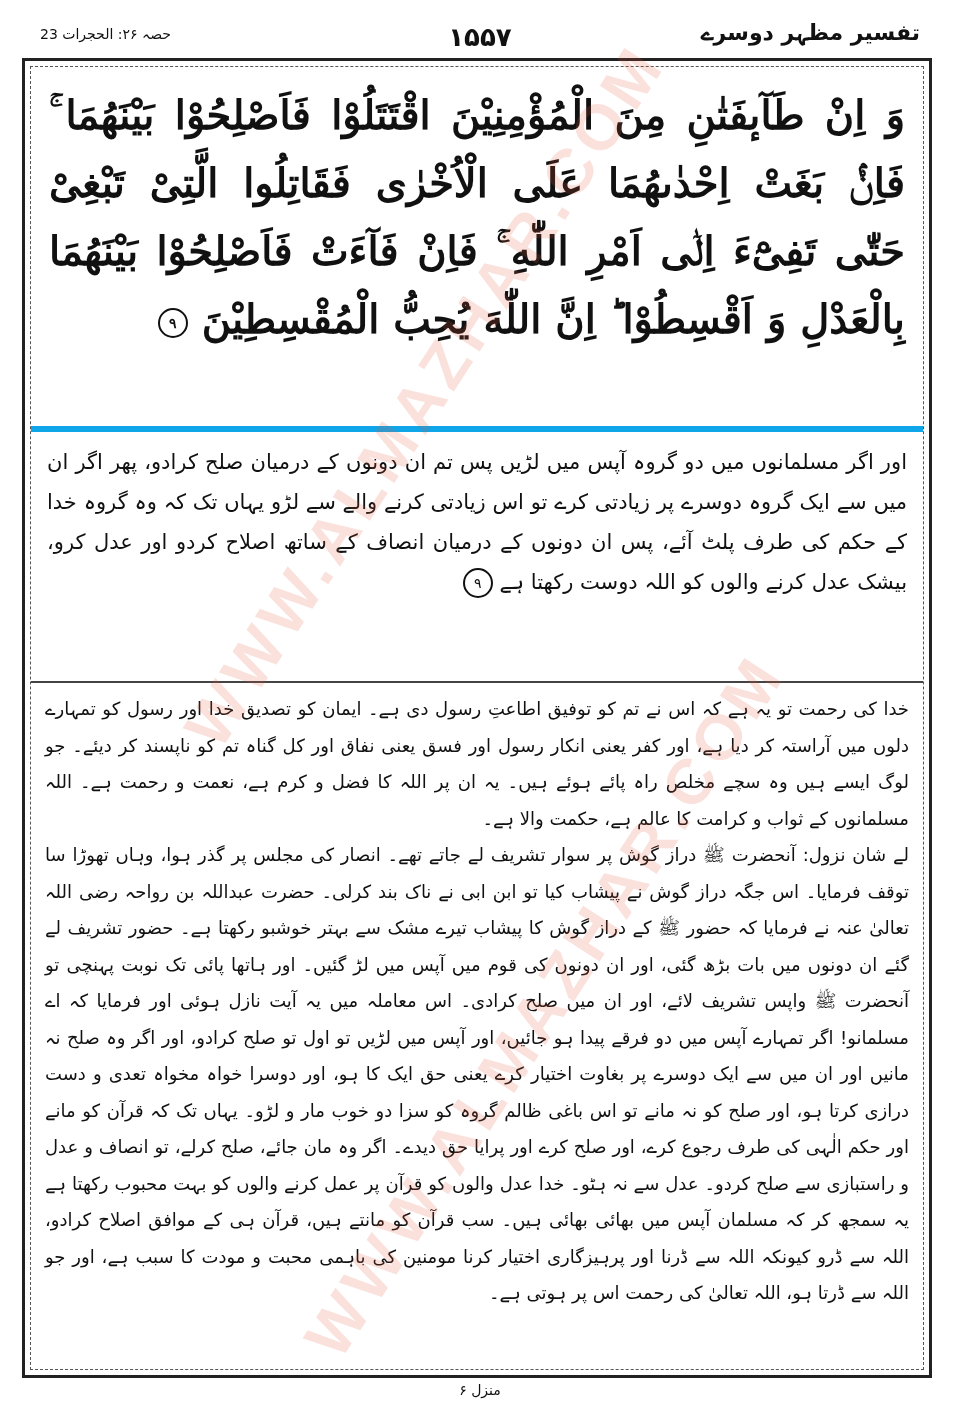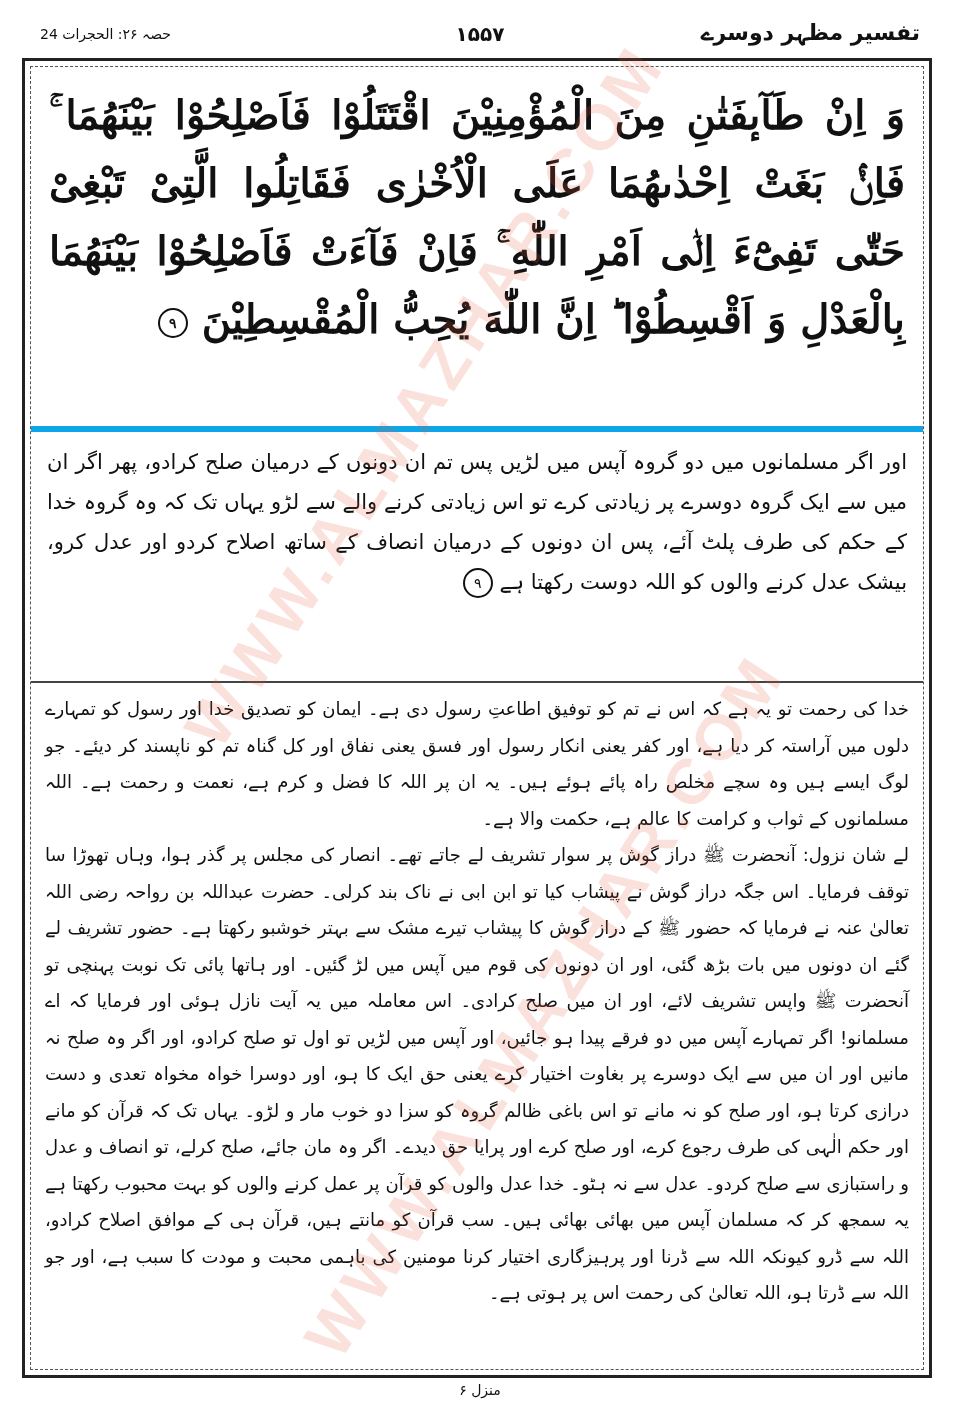--- a/index.html
+++ b/index.html
@@ -1,20 +1,20 @@
 <!DOCTYPE html>
 <html><head>
 <meta charset="utf-8">
 <style>
   html, body { margin:0; padding:0; background:#ffffff; }
   body { width:960px; height:1425px; position:relative; overflow:hidden;
          font-family:"DejaVu Sans", sans-serif; color:#111; }
   .header { position:absolute; top:14px; left:40px; right:40px; height:40px; }
   .header .right { position:absolute; right:0; top:6px; font-size:22px; font-weight:bold; direction:rtl; }
-  .header .center { position:absolute; left:0; right:0; text-align:center; top:8px; font-size:20px; font-weight:bold; }
+  .header .center { position:absolute; left:0; right:0; text-align:center; top:8px; font-size:26px; font-weight:bold; }
   .header .left { position:absolute; left:0; top:12px; font-size:14px; direction:rtl; }
   .frame { position:absolute; top:58px; left:22px; width:910px; height:1320px;
            border:3px solid #222; box-sizing:border-box;padding-left:30px; }
   .frame-inner { position:absolute; top:5px; left:5px; right:5px; bottom:5px;
                  border:1px dashed #555; }
   .section { position:absolute; left:0; right:0; direction:rtl; text-align:justify; }
   .verse { top:0; height:355px; padding:14px 18px 0 18px; box-sizing:border-box;
            font-family:"DejaVu Serif", serif; font-weight:bold; font-size:40px; line-height:68px; }
   .translation { top:359px; height:150px; border-top:6px solid #0ea5e9; padding:10px 16px 0 16px; box-sizing:border-box;
                  font-size:21px; line-height:40px; }
@@ -29,21 +29,21 @@
                font-family:"Liberation Sans", sans-serif; }
   .wm1 { left:170px; top:720px; transform:rotate(-57deg); }
   .wm2 { left:290px; top:1330px; transform:rotate(-57deg); }
 </style>
 </head>
 <body>
 
 <div class="header">
   <div class="right">تفسیر مظہر دوسرے</div>
   <div class="center">۱۵۵۷</div>
-  <div class="left">حصہ ۲۶: الحجرات 24</div>
+  <div class="left">حصہ ۲۶: الحجرات 23</div>
 </div>
 
 <div class="frame">
   <div class="frame-inner">
 
     <div class="section verse">
       <span>وَ اِنْ طَآىٕفَتٰنِ مِنَ الْمُؤْمِنِیْنَ اقْتَتَلُوْا فَاَصْلِحُوْا بَیْنَهُمَا ۚ فَاِنْۢ بَغَتْ اِحْدٰىهُمَا عَلَى الْاُخْرٰى فَقَاتِلُوا الَّتِیْ تَبْغِیْ حَتّٰى تَفِیْٓءَ اِلٰۤى اَمْرِ اللّٰهِ ۚ فَاِنْ فَآءَتْ فَاَصْلِحُوْا بَیْنَهُمَا بِالْعَدْلِ وَ اَقْسِطُوْا ؕ اِنَّ اللّٰهَ یُحِبُّ الْمُقْسِطِیْنَ</span>
       <span class="ayah-mark">۹</span>
     </div>
 

